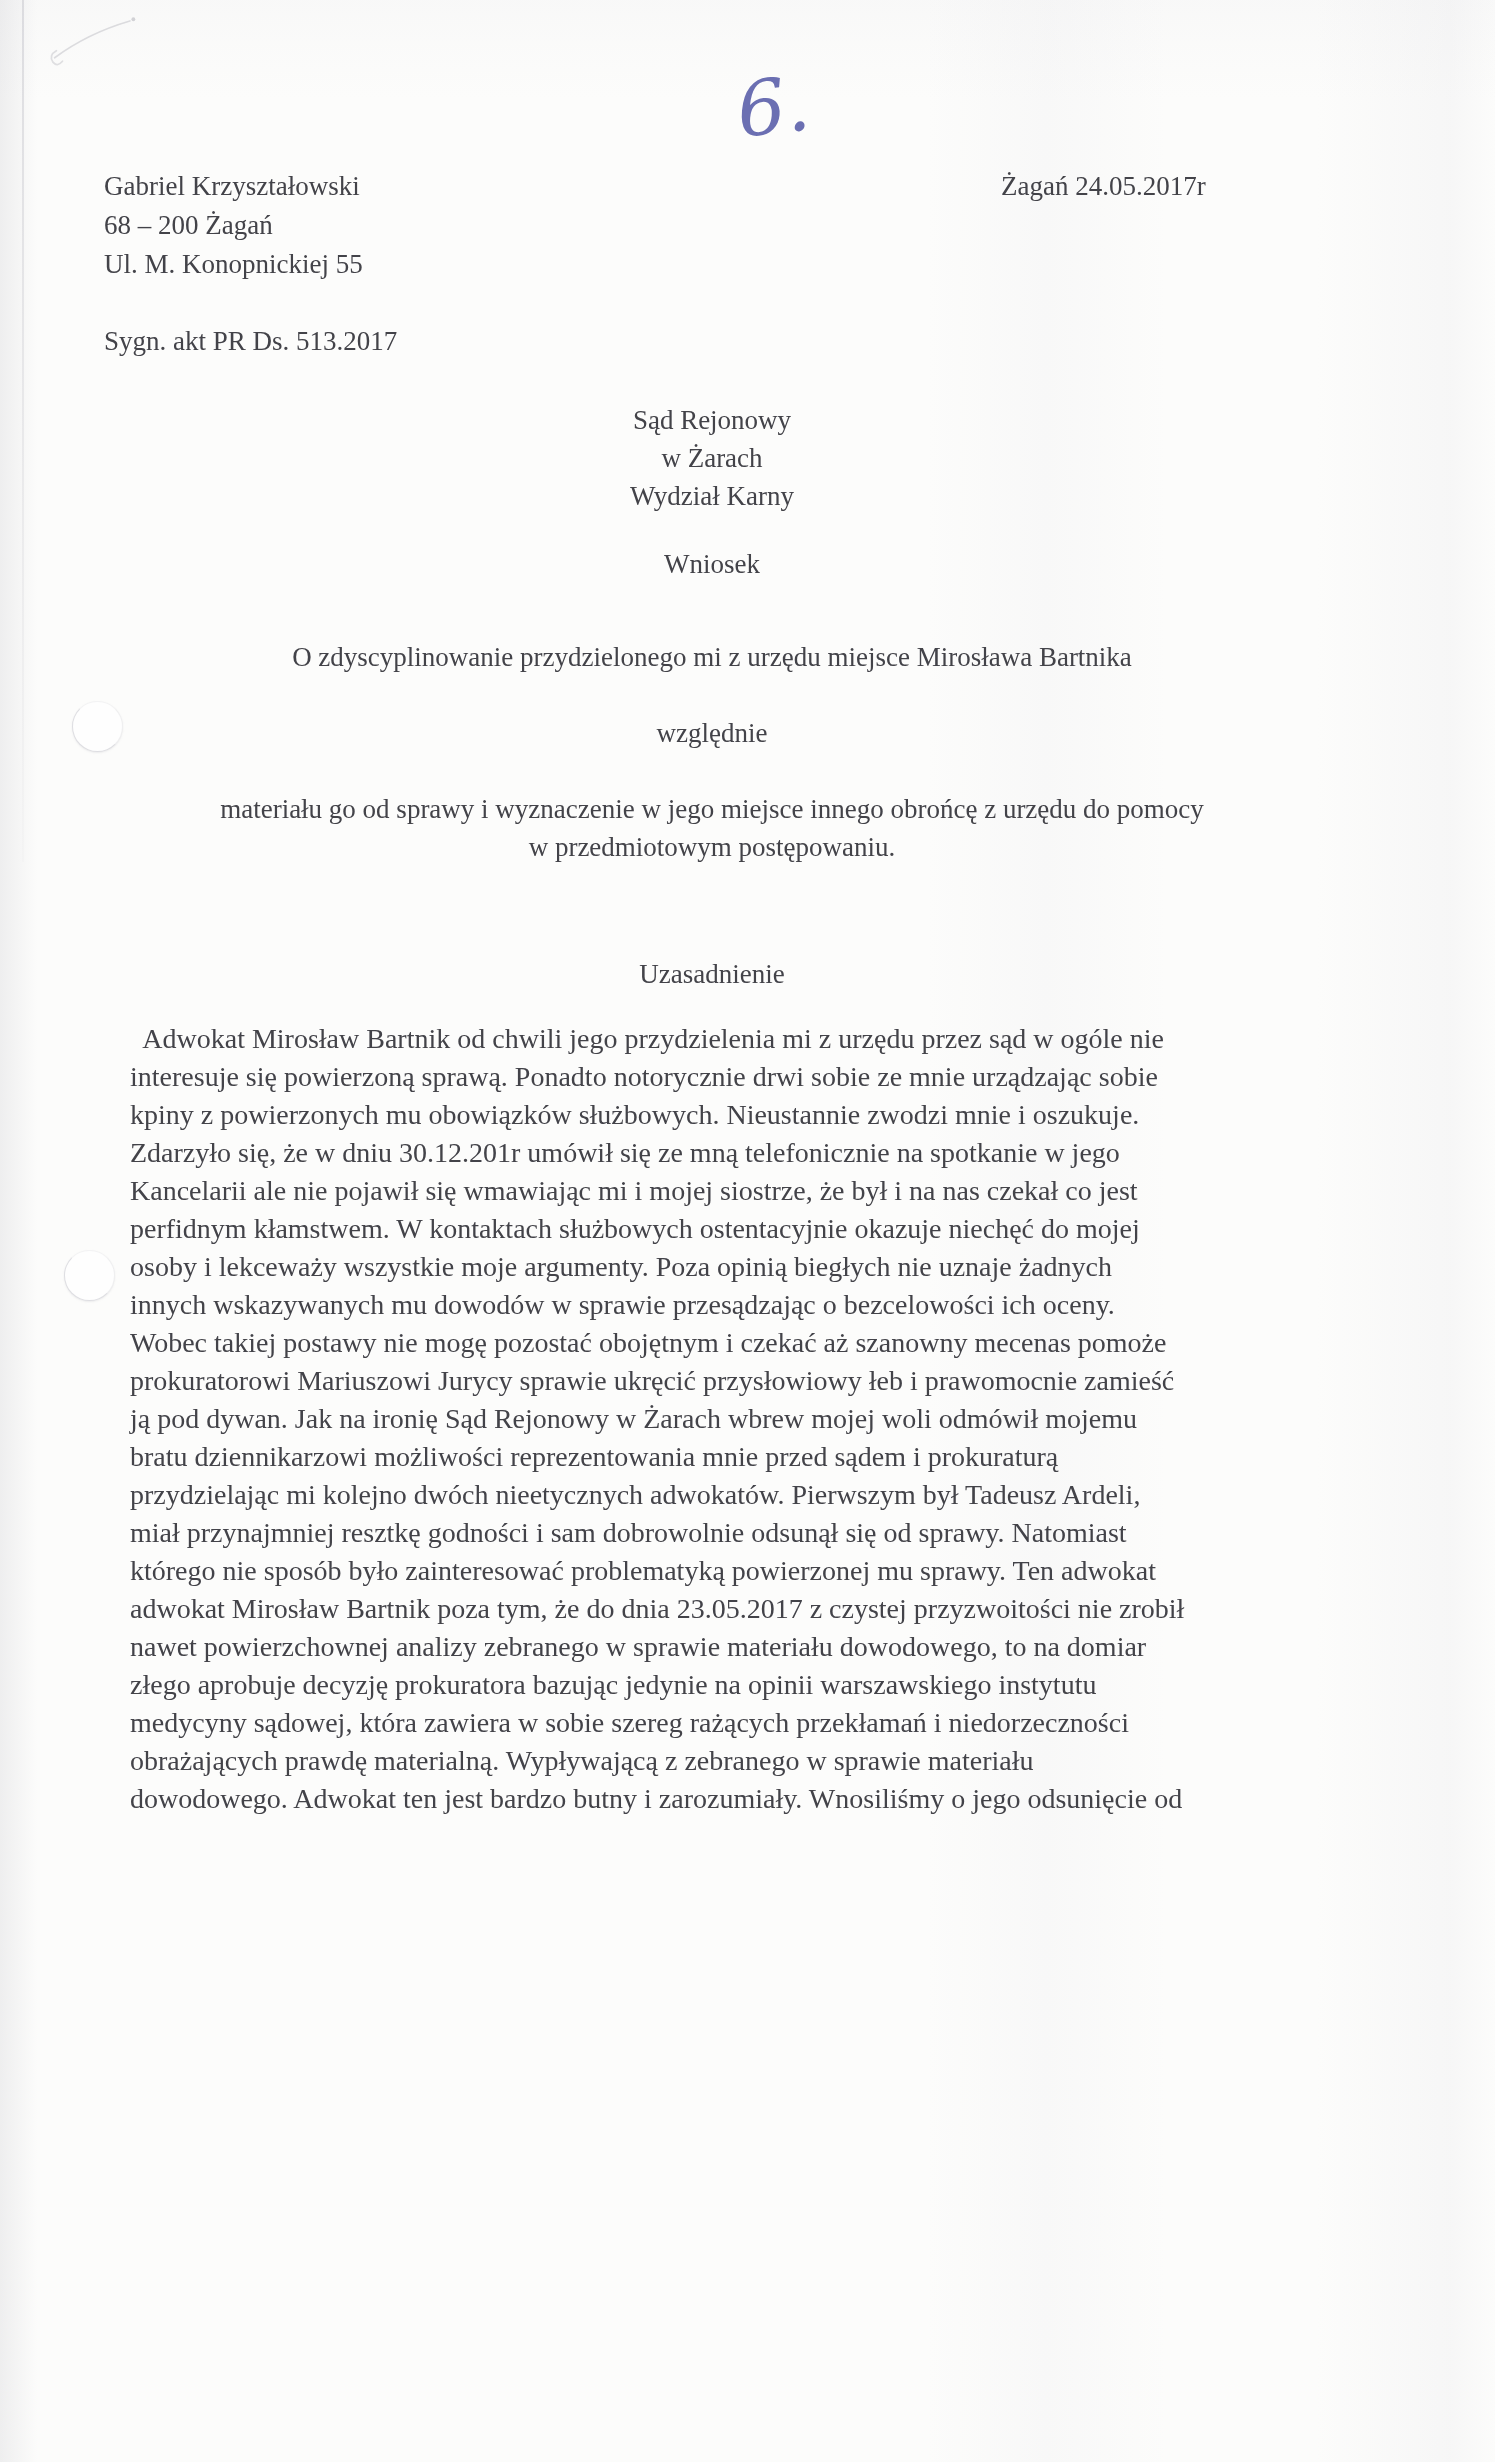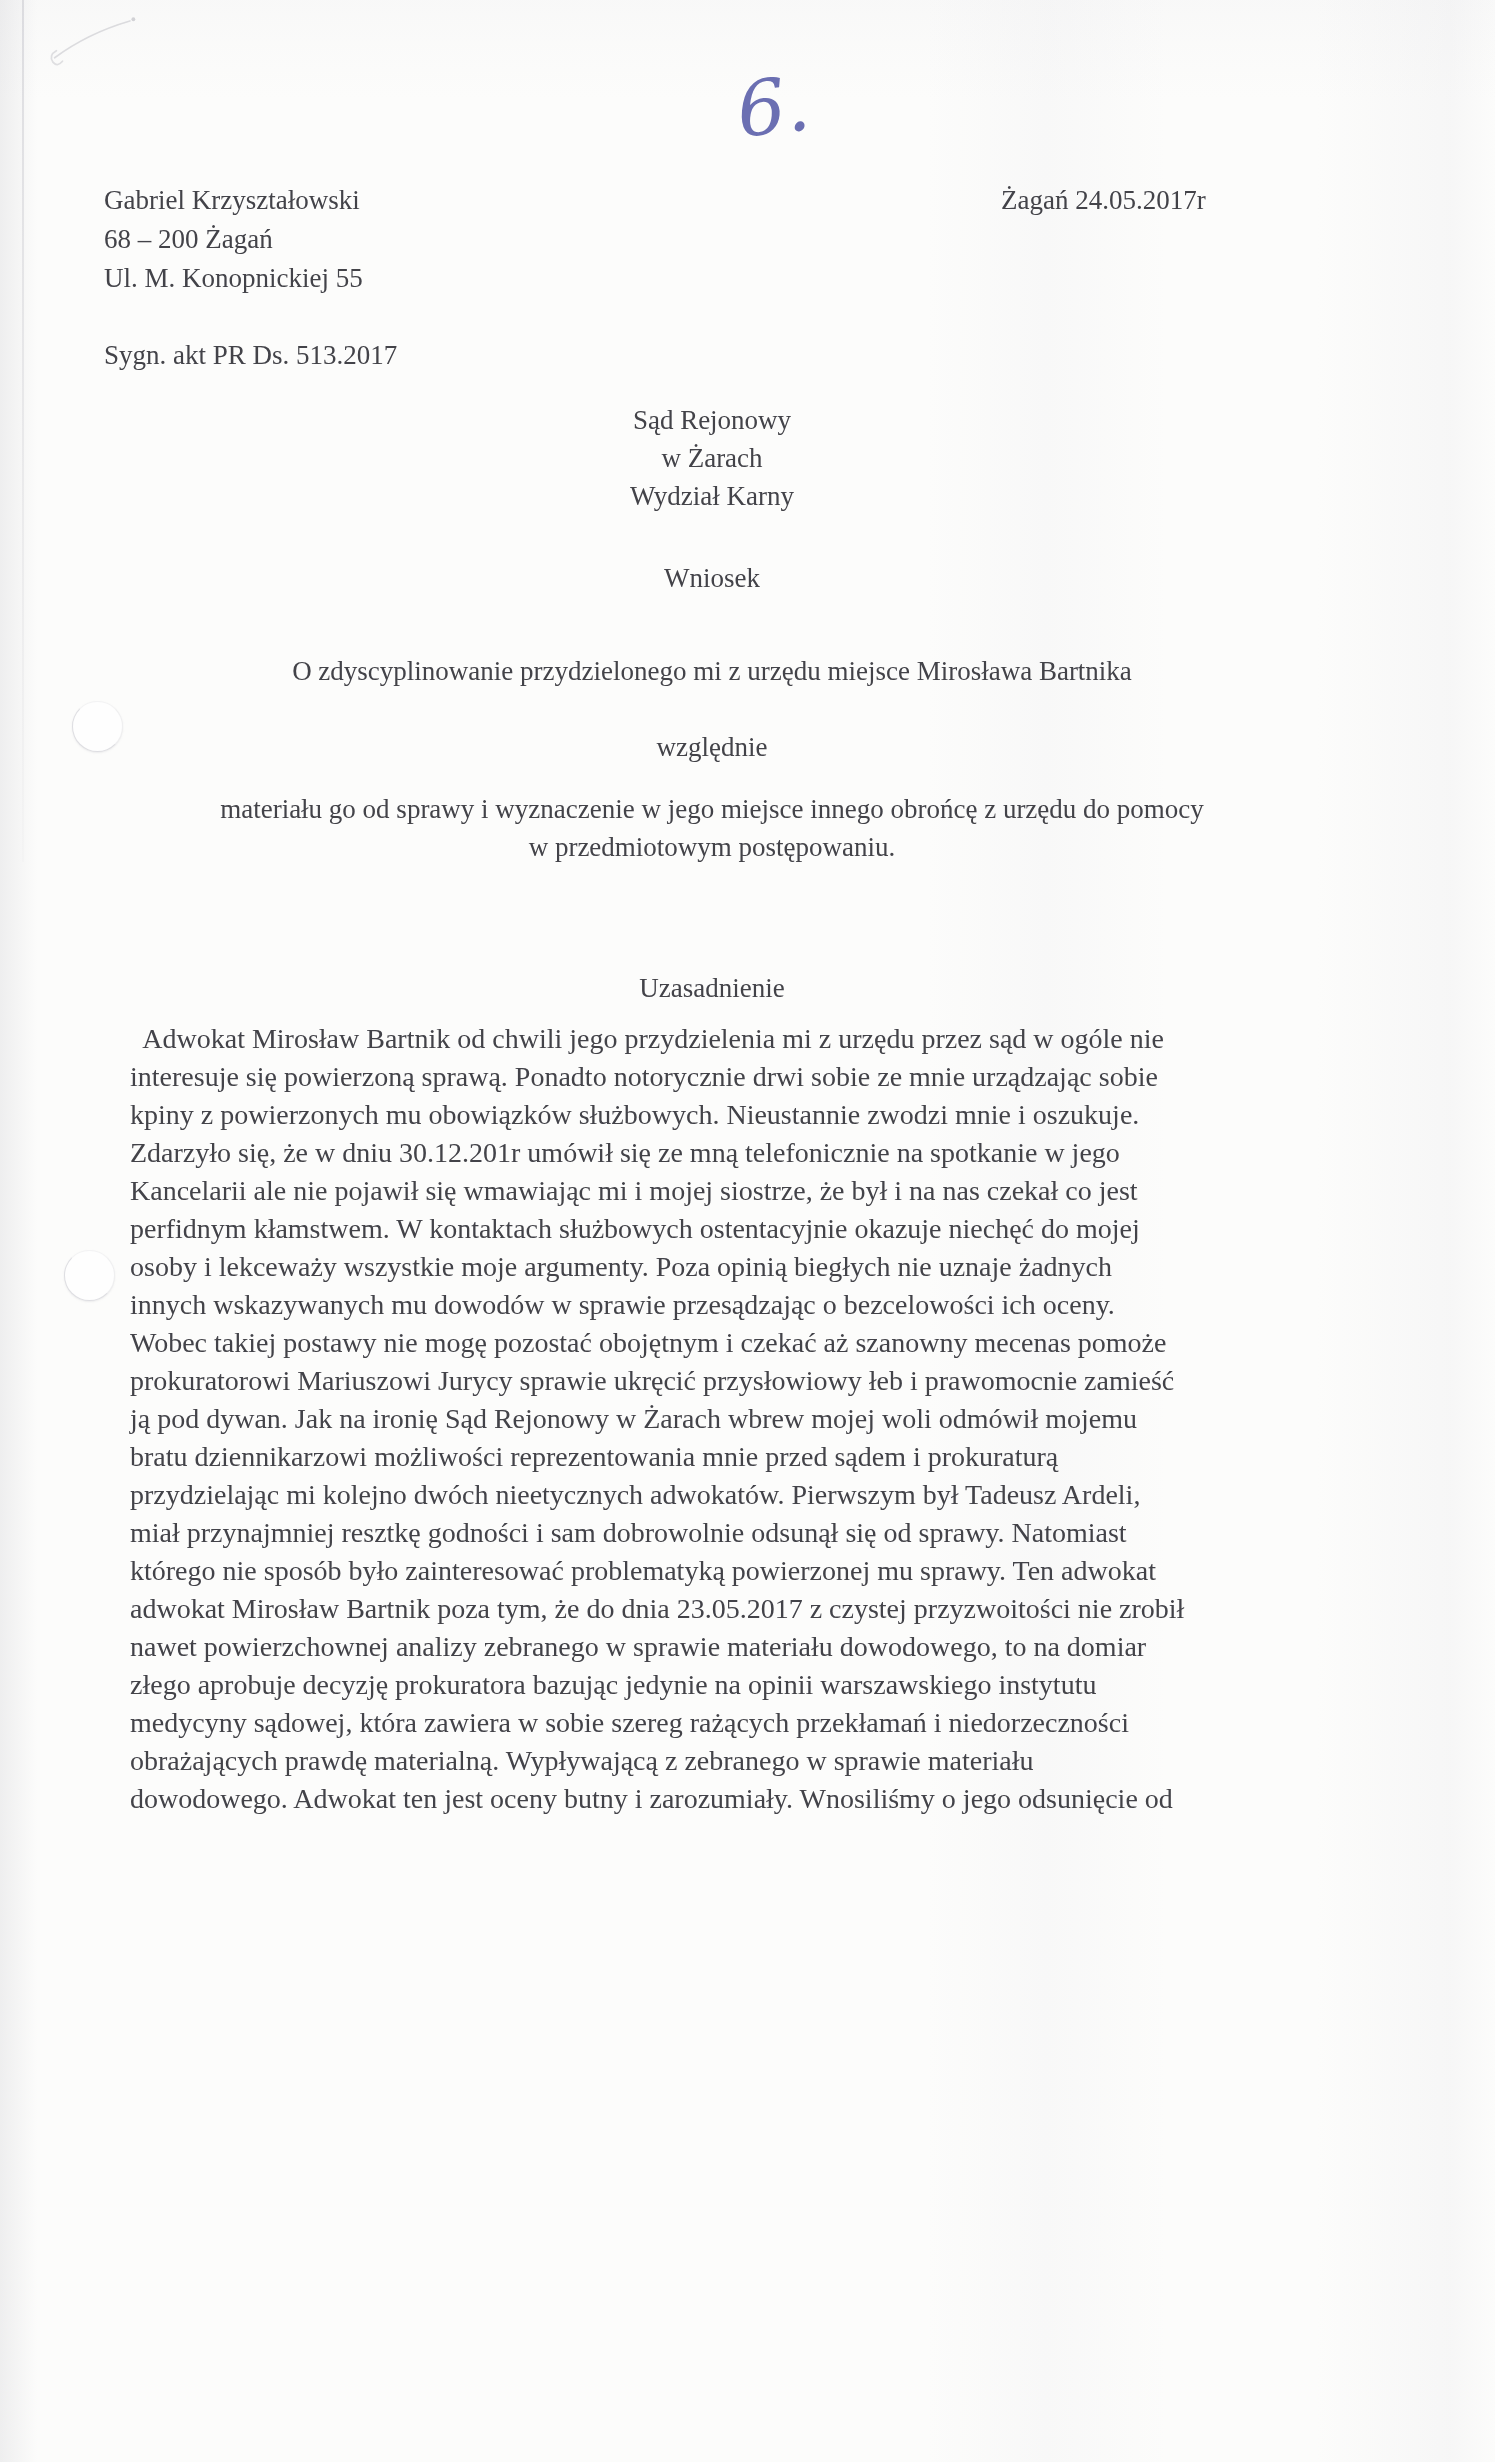--- a/index.html
+++ b/index.html
@@ -17,21 +17,21 @@
       linear-gradient(90deg, rgba(205,205,210,0.30) 0px, rgba(205,205,210,0.0) 37px),
       linear-gradient(90deg, rgba(230,230,234,0.0) 62%, rgba(224,224,229,0.14) 70%, rgba(230,230,234,0.0) 78%),
       linear-gradient(90deg, rgba(230,230,234,0.0) 88%, rgba(222,222,227,0.18) 97%, rgba(230,230,234,0.0) 100%),
       linear-gradient(180deg, rgba(238,238,240,0.25) 0%, rgba(238,238,240,0.0) 4%);
   }
   .left-scan-line{
     position:absolute;left:22px;top:0;width:1.8px;height:862px;
     background:linear-gradient(180deg, rgba(190,190,198,0.45), rgba(190,190,198,0.05));
   }
   .abs{position:absolute;}
-  .txt{font-size:27px;line-height:39px;white-space:nowrap;margin-top:14px;}
+  .txt{font-size:27px;line-height:39px;white-space:nowrap;}
   .body-block div{font-size:28px;line-height:38px;white-space:nowrap;}
   .body-block div:first-child{padding-left:12.3px;}
   .centered{left:101px;width:1222px;text-align:center;}
   .centered-block div{font-size:27px;line-height:38px;white-space:nowrap;}
   .handwritten{
     font-family:"DejaVu Serif",serif;
     font-style:italic;
     font-size:76px;line-height:76px;
     color:#585ca9;
     transform:rotate(-6deg);
@@ -109,17 +109,17 @@
       <div>ją pod dywan. Jak na ironię Sąd Rejonowy w Żarach wbrew mojej woli odmówił mojemu</div>
       <div>bratu dziennikarzowi możliwości reprezentowania mnie przed sądem i prokuraturą</div>
       <div>przydzielając mi kolejno dwóch nieetycznych adwokatów. Pierwszym był Tadeusz Ardeli,</div>
       <div>miał przynajmniej resztkę godności i sam dobrowolnie odsunął się od sprawy. Natomiast</div>
       <div>którego nie sposób było zainteresować problematyką powierzonej mu sprawy. Ten adwokat</div>
       <div>adwokat Mirosław Bartnik poza tym, że do dnia 23.05.2017 z czystej przyzwoitości nie zrobił</div>
       <div>nawet powierzchownej analizy zebranego w sprawie materiału dowodowego, to na domiar</div>
       <div>złego aprobuje decyzję prokuratora bazując jedynie na opinii warszawskiego instytutu</div>
       <div>medycyny sądowej, która zawiera w sobie szereg rażących przekłamań i niedorzeczności</div>
       <div>obrażających prawdę materialną. Wypływającą z zebranego w sprawie materiału</div>
-      <div>dowodowego. Adwokat ten jest oceny butny i zarozumiały. Wnosiliśmy o jego odsunięcie od</div>
+      <div>dowodowego. Adwokat ten jest bardzo butny i zarozumiały. Wnosiliśmy o jego odsunięcie od</div>
     </div>
 
 </div>
 
 
 </body></html>

